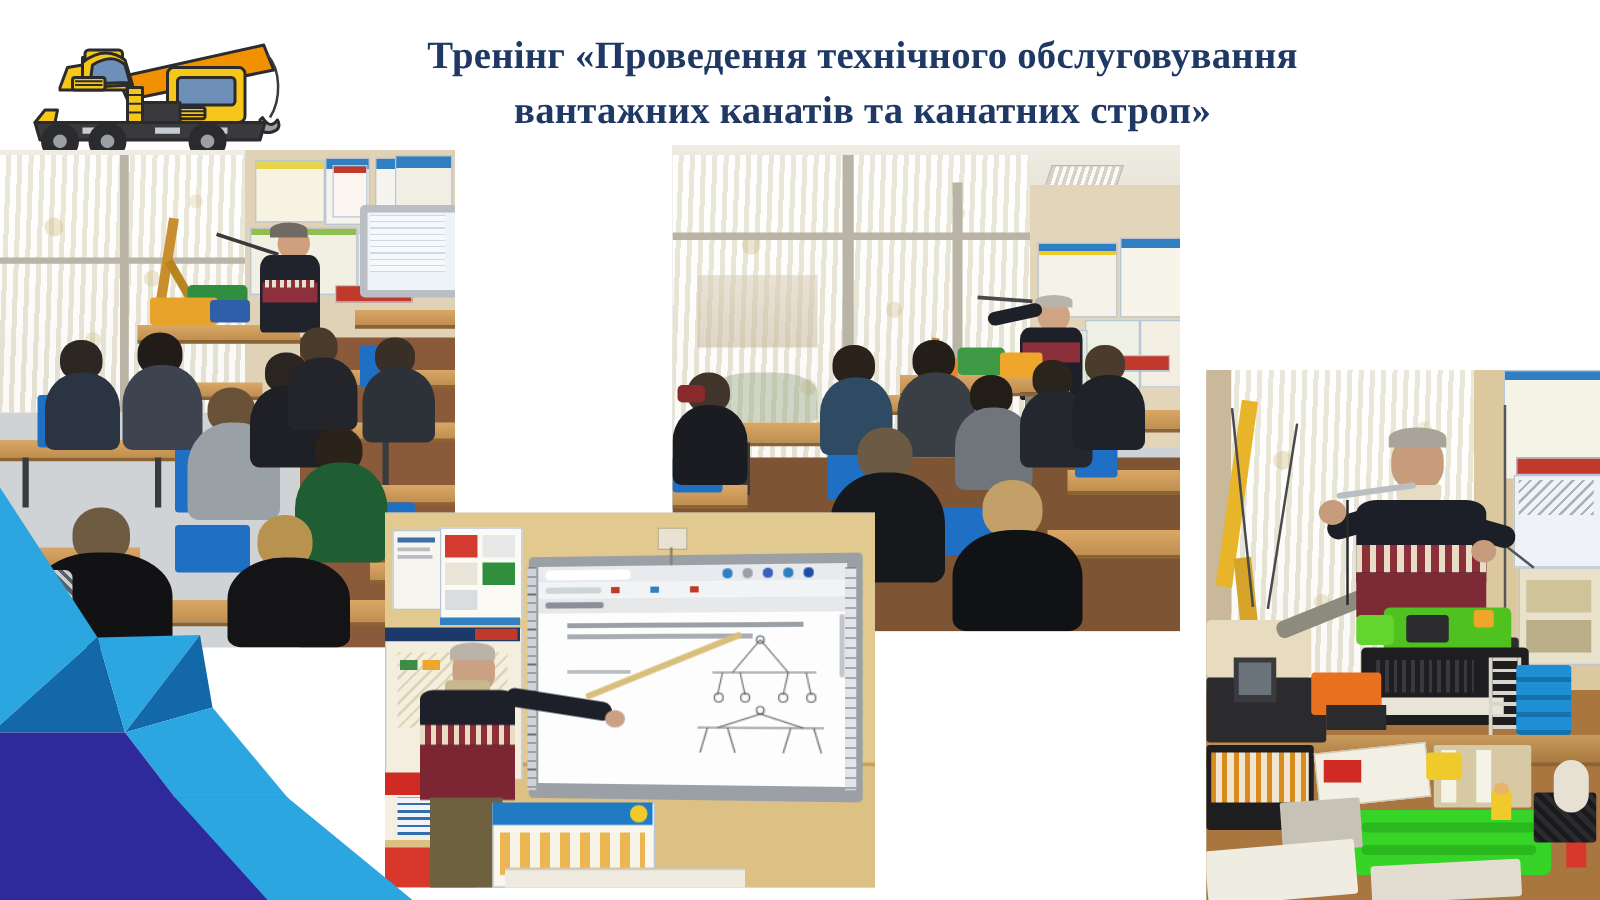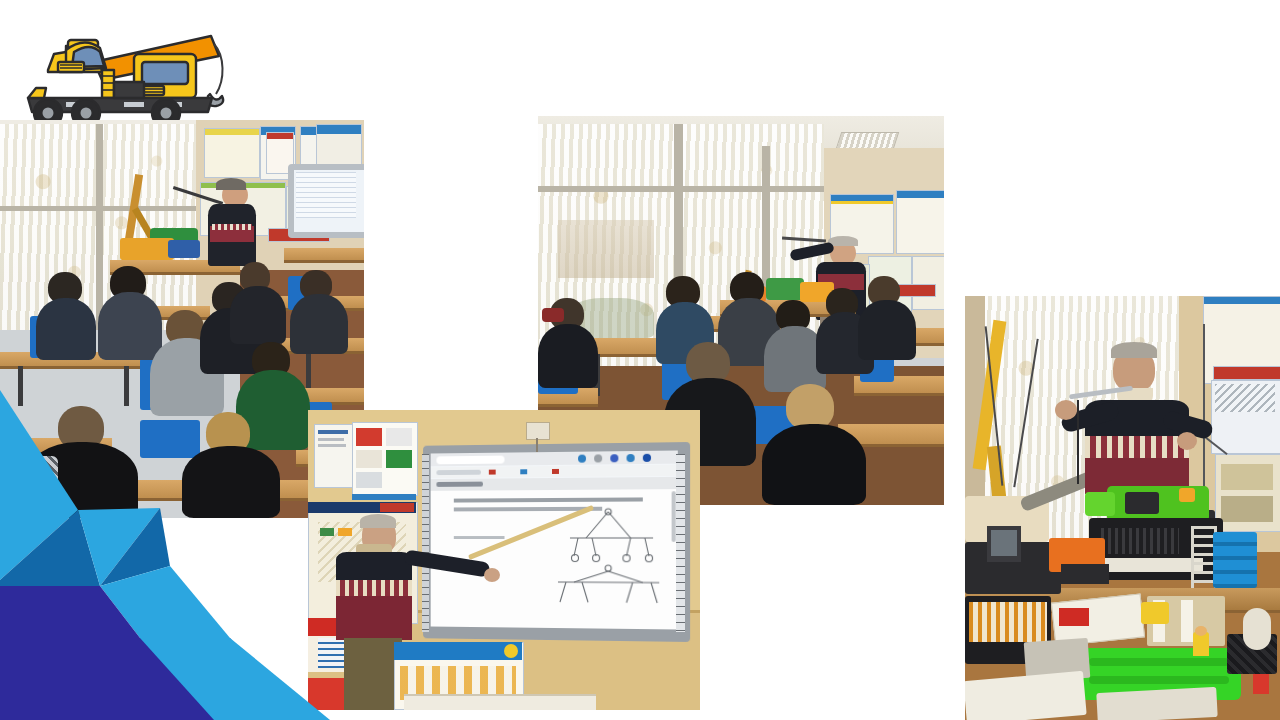--- a/index.html
+++ b/index.html
@@ -114,20 +114,22 @@
         </g>
         <g fill="#9AA0A6" stroke="#2B2B2D" stroke-width="2">
           <circle cx="42" cy="103" r="6.5"></circle>
             <circle cx="80" cy="103" r="6.5"></circle>
             <circle cx="160" cy="103" r="6.5"></circle>
         </g>
       </g>
     </svg>
   </div>
 
+  <div class="title">Тренінг «Проведення технічного обслуговування
+вантажних канатів та канатних строп»</div>
 
   <div class="photo" style="left:0;top:120px;width:364px;height:398px;">
     <div class="scene">
 
       <div class="ceil" style="left:0;top:0;width:364px;height:14px;"></div>
       <div class="wall" style="left:196px;top:0;width:168px;height:230px;background:#e0d2b6;"></div>
 
       <div class="win" style="left:0;top:4px;width:196px;height:200px;"></div>
       <div class="curt" style="left:0;top:4px;width:196px;height:206px;"></div>
       <div class="frame" style="left:96px;top:4px;width:7px;height:206px;"></div>

